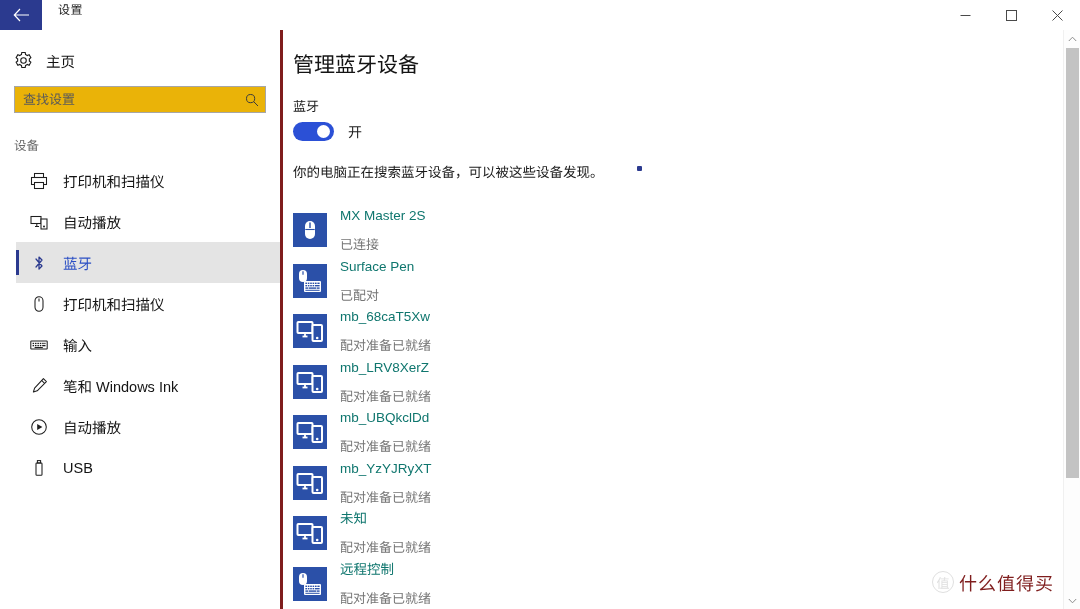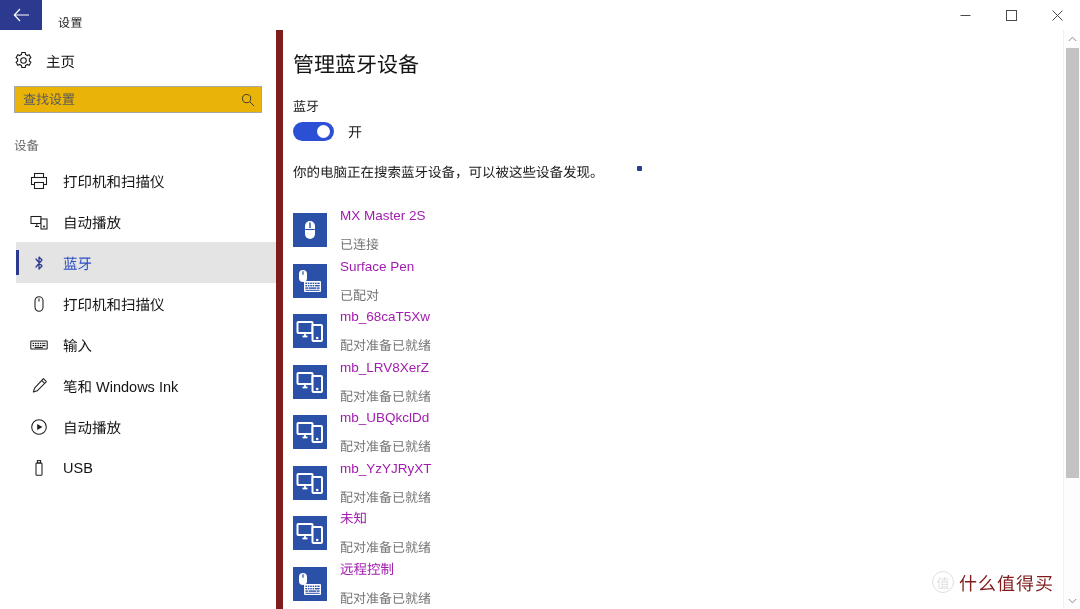--- a/index.html
+++ b/index.html
@@ -11,21 +11,21 @@
     background: #ffffff;
     font-family: "Liberation Sans", "DejaVu Sans", sans-serif;
     -webkit-font-smoothing: antialiased;
   }
 
   .window { position: relative; width: 1080px; height: 609px; background: #ffffff; overflow: hidden; }
 
   
   .titlebar {
     position: absolute; top: 0; left: 0; width: 1080px; height: 30px;
-    background: #ffffff; display: flex; align-items: flex-end;
+    background: #ffffff; display: flex; align-items: flex-start;
   }
   .back-btn {
     width: 42px; height: 30px; background: #2b3a8f;
     display: flex; align-items: center; justify-content: center;
     cursor: pointer; flex: none;
   }
   .back-btn svg { display: block; }
   .app-title {
     display: flex; align-items: center;
     padding-left: 16px; font-size: 12px; color: #1a1a1a; letter-spacing: .5px;
@@ -33,21 +33,21 @@
   .titlebar-spacer { flex: 1 1 auto; }
   .win-btns { display: flex; flex: none; }
   .win-btn {
     width: 46px; height: 30px; display: flex; align-items: center; justify-content: center;
     cursor: pointer; color: #4a4a4a;
   }
 
   
   .sidebar {
     position: absolute; top: 30px; left: 0; width: 283px; height: 579px;
-    background: #ffffff; border-right: 7px solid #7f1d1d;
+    background: #ffffff; border-right: 3px solid #7f1d1d;
   }
   .home-row {
     display: flex; align-items: center; height: 40px;
     margin: 10px 0 0 0; padding-left: 14px; cursor: pointer;
   }
   .home-icon { width: 26px; display: flex; align-items: center; justify-content: flex-start; color: #1b1b1b; }
   .home-label { font-size: 14.5px; color: #121212; margin-left: 6px; }
 
   .search-wrap { padding: 6px 14px 0 14px; }
   .search-box {
@@ -117,21 +117,21 @@
 
   
   .device-list { padding: 24px 0 0 8px; }
   .device-row {
     display: flex; align-items: center; height: 50.5px; padding-left: 2px; cursor: pointer;
     width: 420px;
   }
   .dev-icon { width: 34px; height: 34px; flex: none; background: #2b50a8; position: relative; }
   .dev-icon svg { position: absolute; top: 0; left: 0; }
   .dev-text { margin-left: 13px; display: flex; flex-direction: column; justify-content: center; }
-  .dev-name { font-size: 13.5px; color: #a21caf; line-height: 17px; }
+  .dev-name { font-size: 13.5px; color: #0f766e; line-height: 17px; }
   .dev-status { font-size: 13px; color: #767676; line-height: 16px; margin-top: 13px; }
 
   
   .scrollbar {
     position: absolute; right: 0; top: 30px; width: 17px; height: 579px;
     background: #fdfdfd; border-left: 1px solid #f0f0f0;
   }
   .sb-arrow {
     width: 17px; height: 17px; display: flex; align-items: center; justify-content: center;
     color: #8d8d8d; cursor: pointer;

